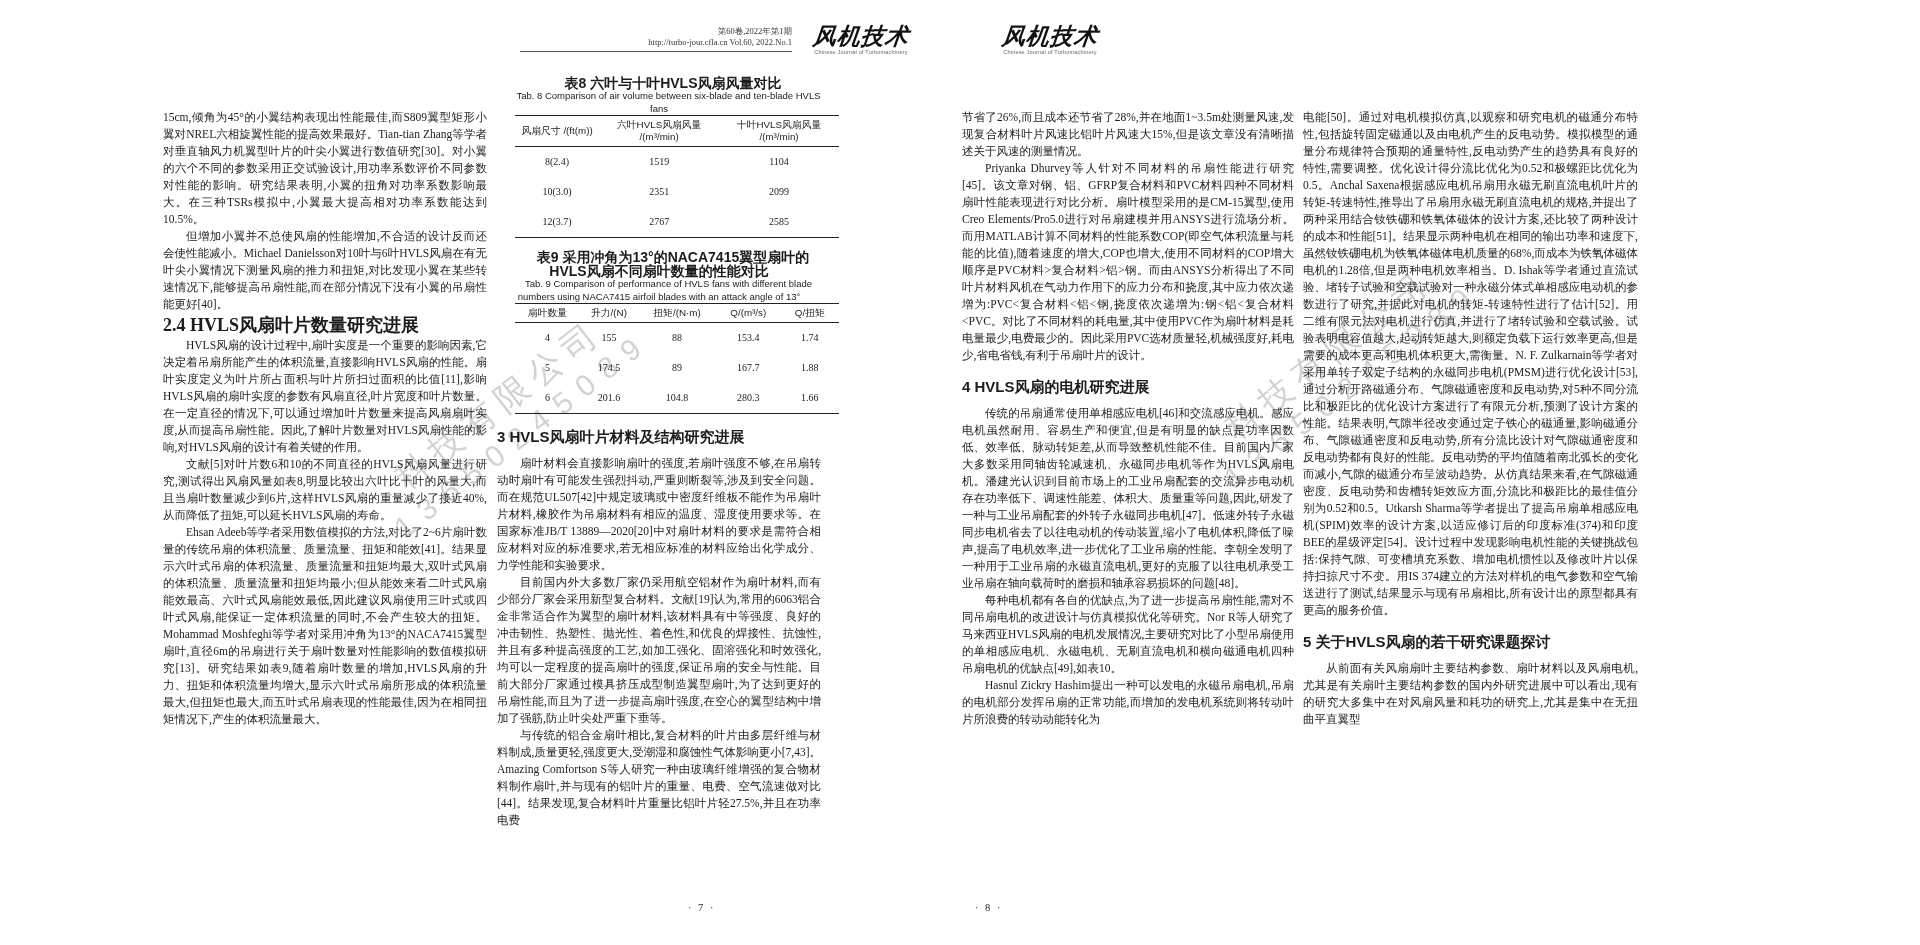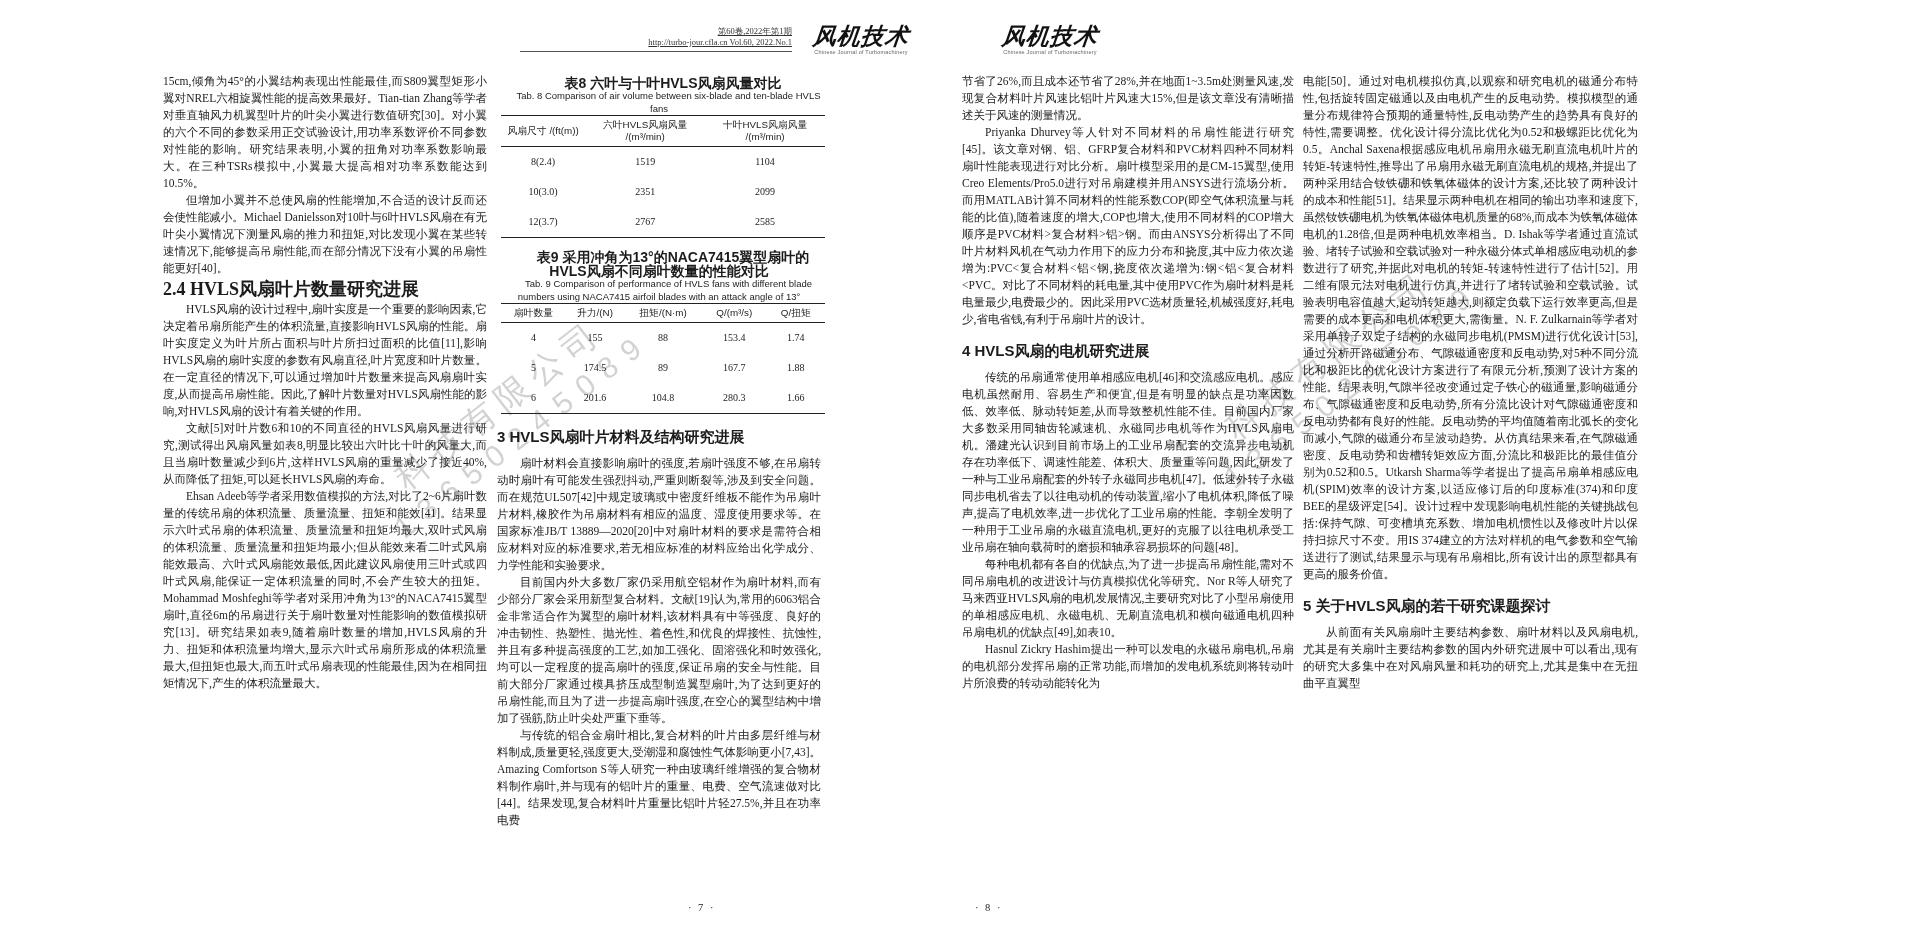--- a/index.html
+++ b/index.html
@@ -4,38 +4,38 @@
 <style>
   html,body{margin:0;padding:0;}
   body{
     width:1920px;height:945px;background:#ffffff;position:relative;overflow:hidden;
     font-family:"Liberation Serif",serif;color:#1c1c1c;
   }
   
   .hdr-info{
     position:absolute;left:520px;top:26px;width:272px;text-align:right;
     font-size:8.5px;line-height:11px;color:#333;
-    border-bottom:1px solid #555;padding-bottom:3px;text-decoration:underline;
+    border-bottom:1px solid #555;padding-bottom:3px;
   }
   .logo{position:absolute;text-align:center;width:110px;}
   .logo-cn{
     font-family:"DejaVu Serif",serif;font-size:23px;font-weight:bold;font-style:italic;
     letter-spacing:1px;line-height:24px;transform:skewX(-6deg);color:#111;
   }
   .logo-en{font-family:"Liberation Sans",sans-serif;font-size:5.5px;color:#666;margin-top:1px;letter-spacing:0.2px;}
   
   .col{position:absolute;text-align:justify;font-size:11.5px;line-height:17px;}
   .col p{margin:0;text-indent:2em;}
-  .col p.noindent{text-indent:0;}
+  .col p.noindent{text-indent:0;margin-top:36px;}
   h2.sub{font-family:Liberation Serif, serif;font-size:18px;font-weight:bold;margin:4px 0 4px 0;line-height:16px;}
   h1.sec{font-family:"Liberation Sans",sans-serif;font-size:15px;font-weight:bold;margin:13px 0 9px 0;line-height:19px;}
   
   .tcap-cn{font-family:Liberation Sans, sans-serif;font-size:14px;font-weight:bold;text-align:center;margin:0 6px 2px;line-height:14px;text-indent:0;}
   .tcap-en{font-family:"Liberation Sans",sans-serif;font-size:9.5px;text-align:center;margin:0 4px 5px;line-height:12.5px;text-indent:0;}
-  table.jt{width:100%;border-collapse:collapse;border-top:1.6px solid #222;border-bottom:1.6px solid #222;margin:0 0 12px 4px;}
+  table.jt{width:100%;border-collapse:collapse;border-top:1.6px solid #222;border-bottom:1.6px solid #222;margin:0 0 12px 18px;}
   .jt th{
     font-family:"Liberation Sans",sans-serif;font-weight:normal;font-size:9.8px;
     border-bottom:1px solid #222;padding:3px 1px;line-height:12px;text-align:center;
   }
   .jt td{text-align:center;padding:9px 1px;font-size:10px;line-height:12px;}
   
   .wm{
     position:absolute;transform:rotate(-38deg);color:rgba(155,155,155,0.45);
     font-family:"Liberation Sans",sans-serif;text-align:center;pointer-events:none;white-space:nowrap;
   }

